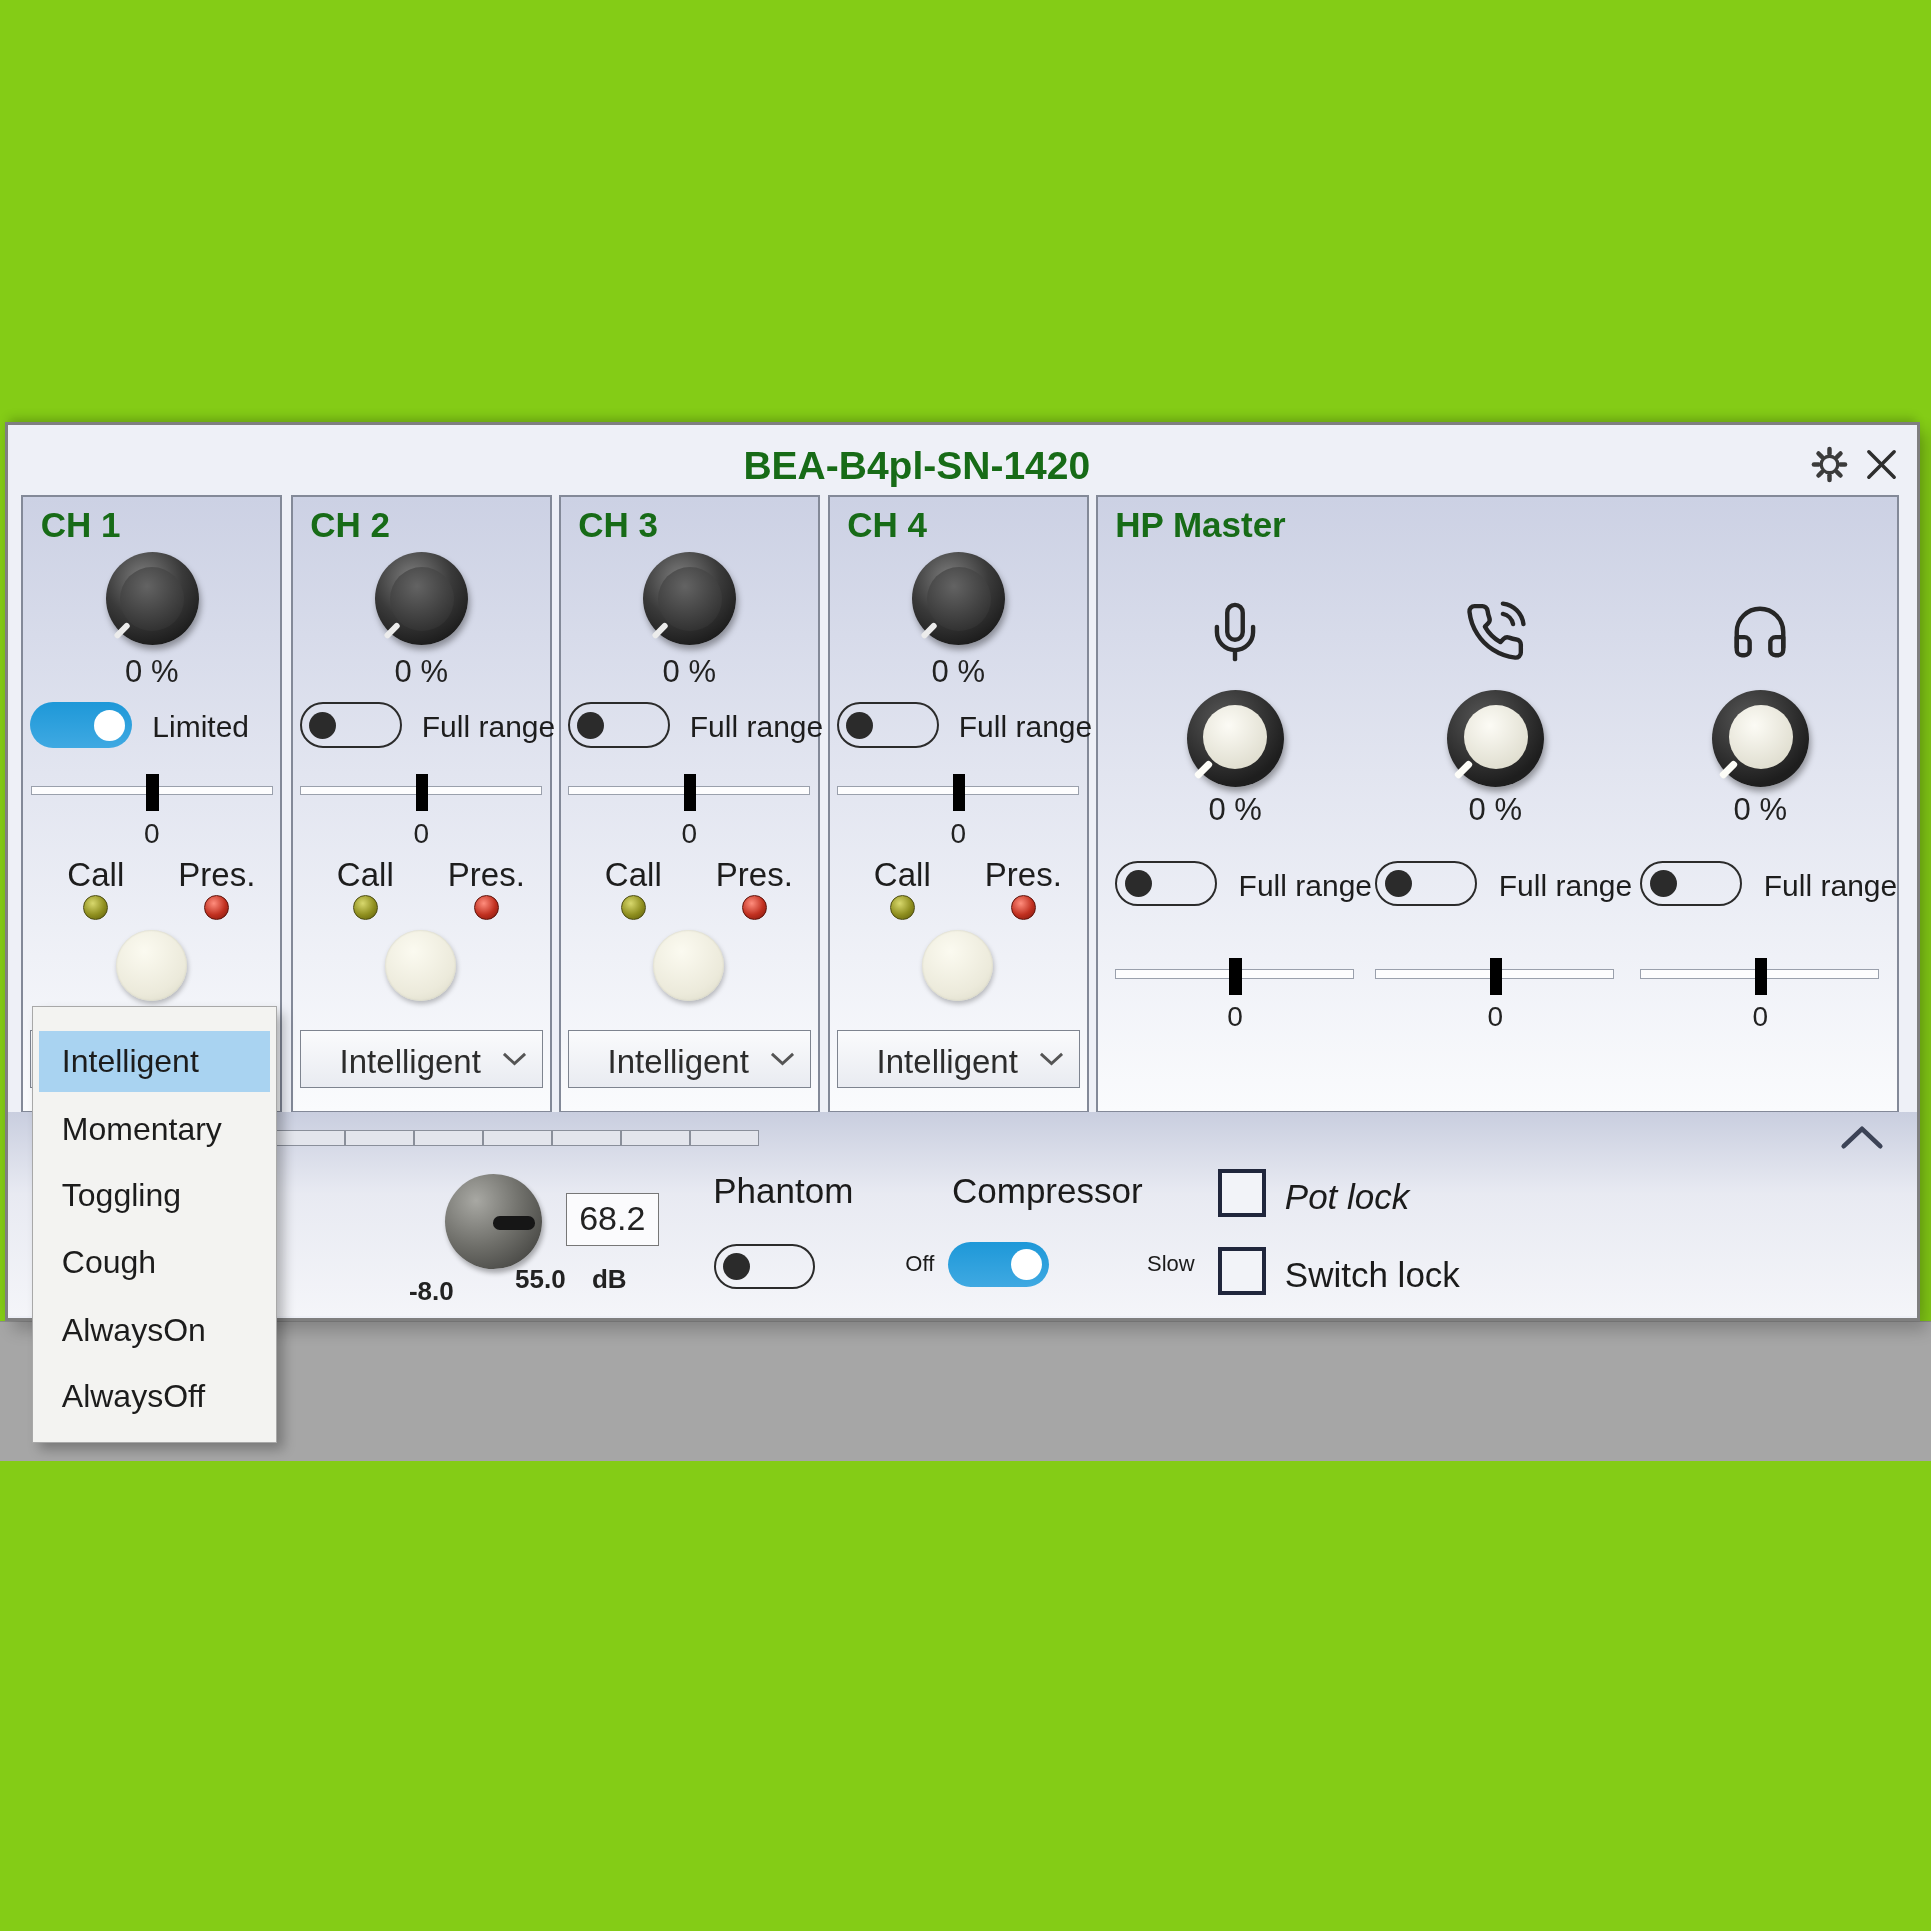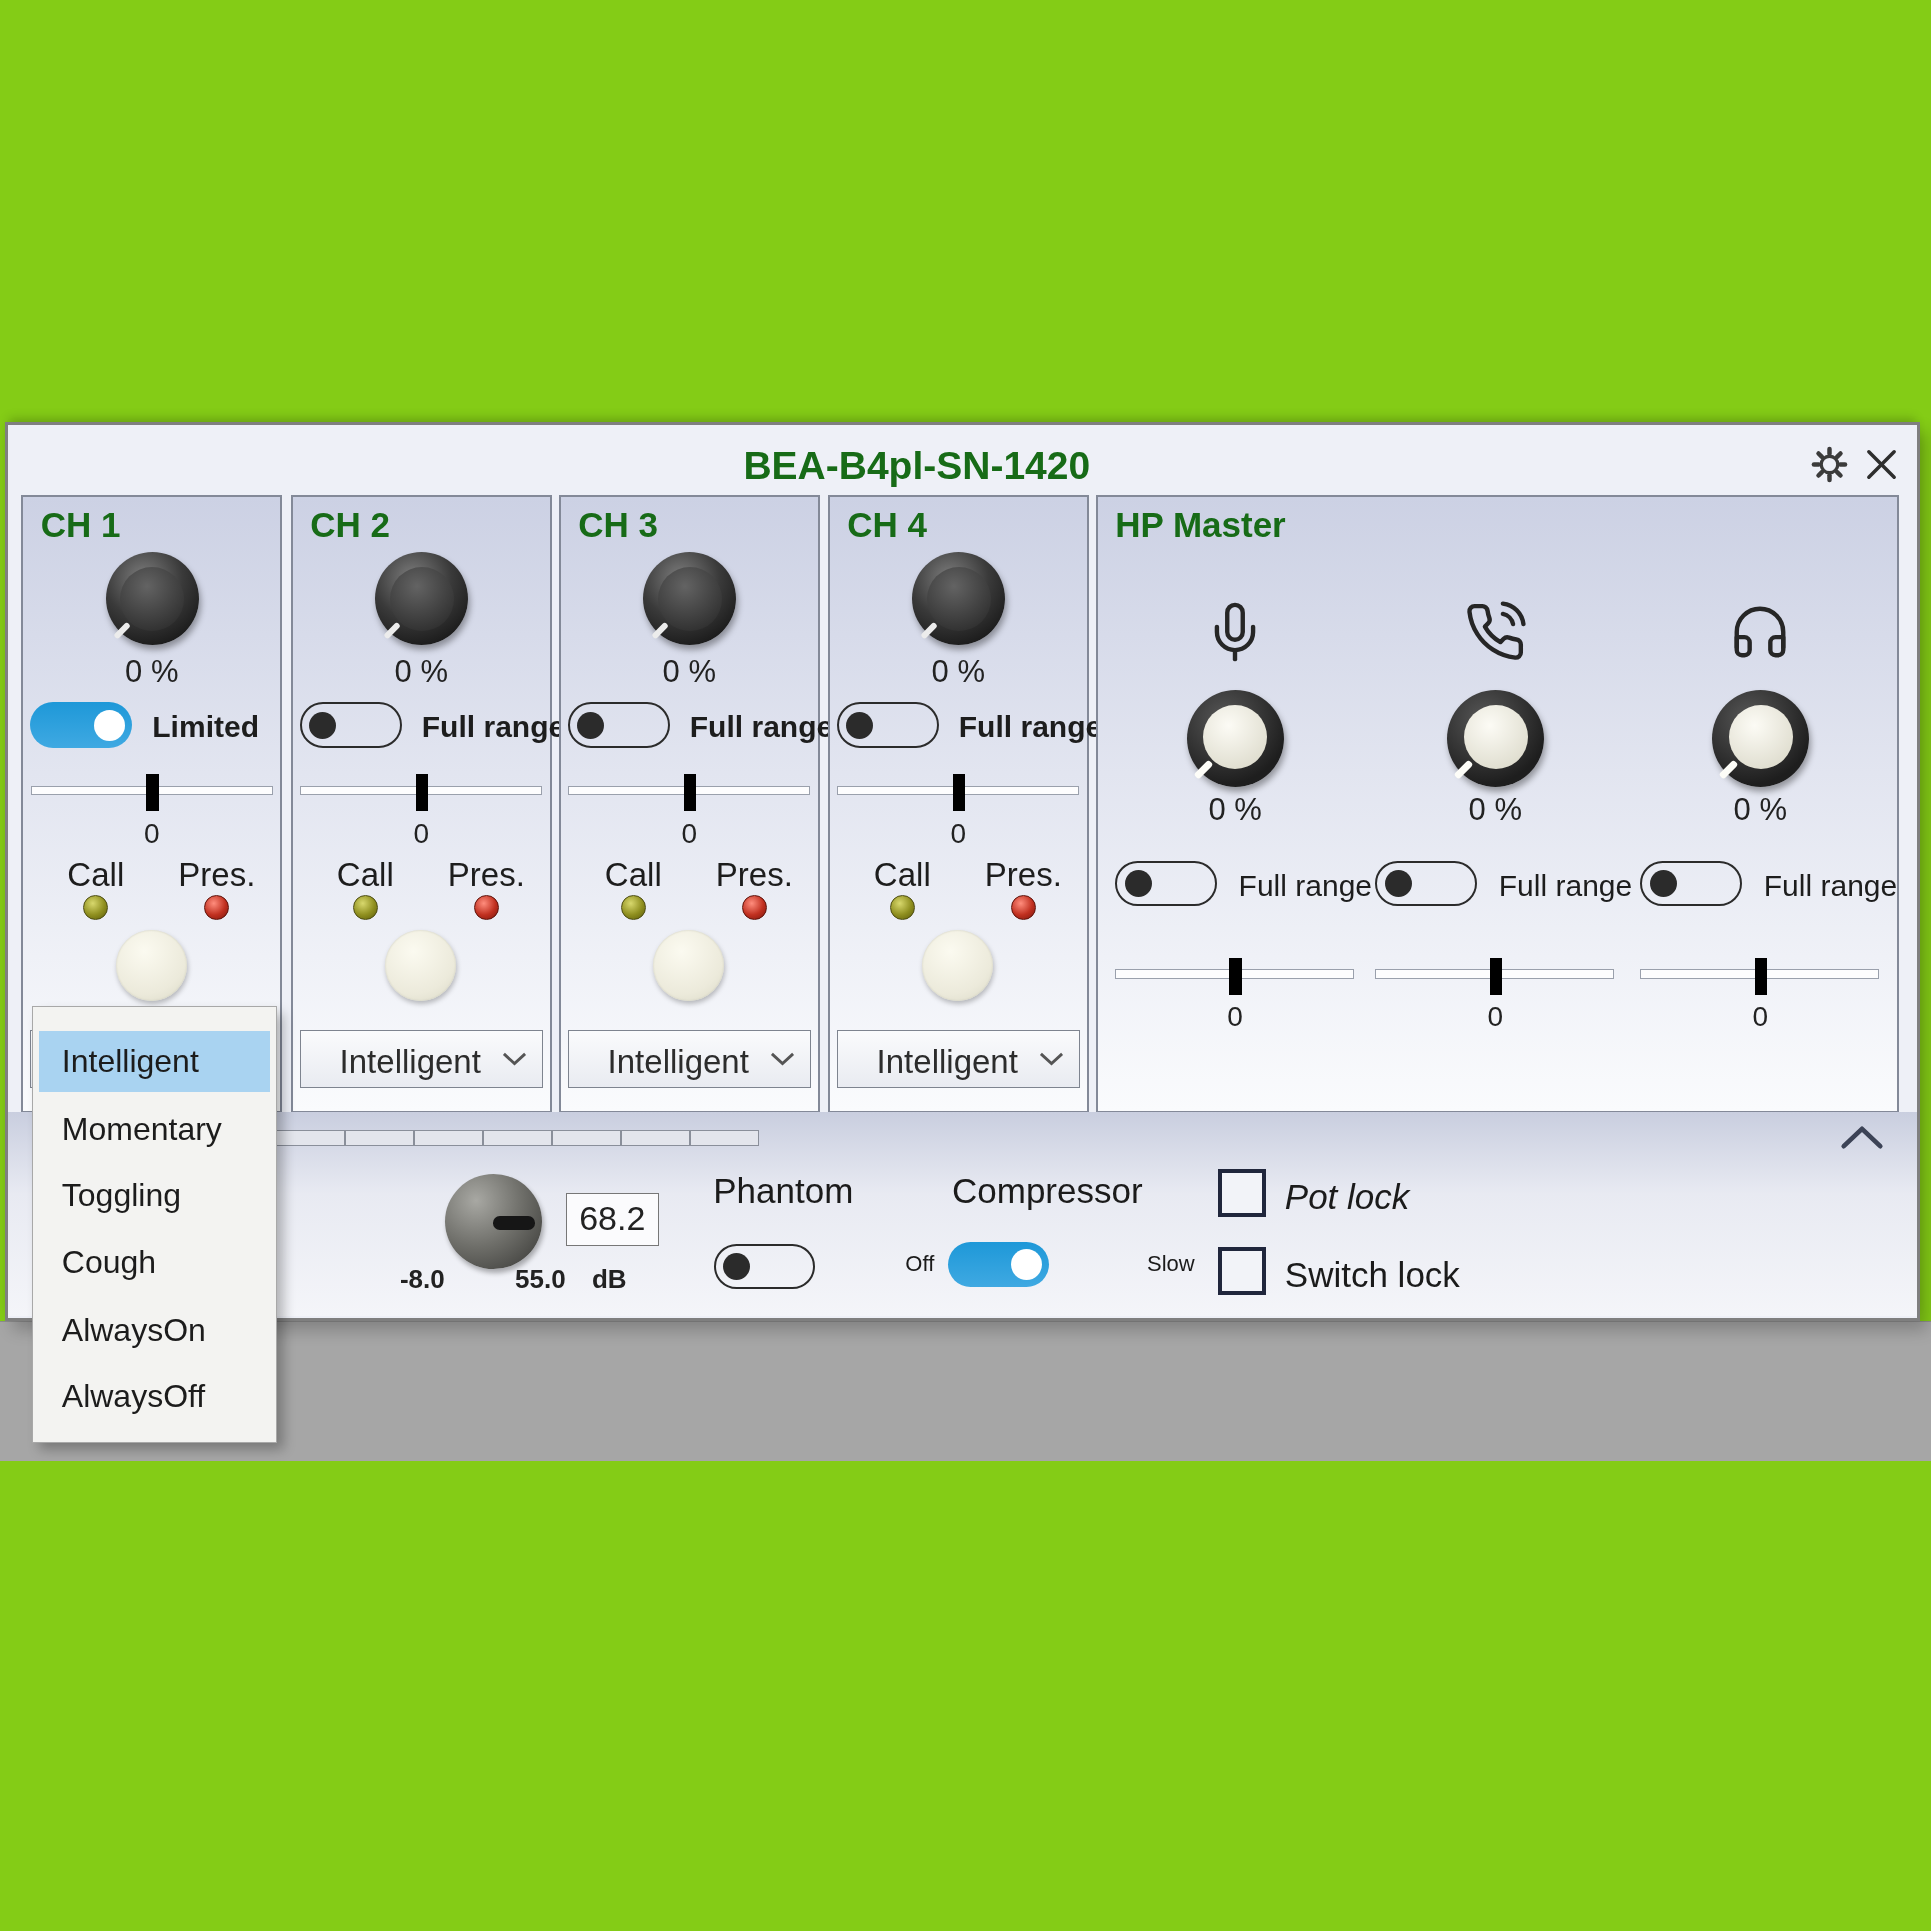--- a/index.html
+++ b/index.html
@@ -39,21 +39,21 @@
              background:#ececec;transform:rotate(45deg);}
 
   .knob-val{position:absolute;left:0;width:100%;top:157px;text-align:center;font-size:31px;color:#222;}
 
   .toggle{position:absolute;width:102px;height:46px;box-sizing:border-box;border:2.9px solid #2b2b2b;
           border-radius:25px;background:transparent;}
   .toggle .dot{position:absolute;left:7.7px;top:50%;margin-top:-13.5px;width:27px;height:27px;border-radius:50%;background:#2b2b2b;}
   .toggle.on{border:none;background:linear-gradient(180deg,#1e98d8,#3fa9e2);}
   .toggle.on .dot{left:auto;right:6.8px;margin-top:-15.4px;width:31px;height:31px;background:#ffffff;}
   .strip .toggle{left:6.8px;top:205px;}
-  .toggle-label{position:absolute;left:129px;top:213px;font-size:30px;color:#1d1d1d;white-space:nowrap;font-weight:bold;}
+  .toggle-label{position:absolute;left:129px;top:213px;font-size:30px;color:#1d1d1d;white-space:nowrap;}
 
   .fader{position:absolute;left:7.7px;right:7.7px;top:289px;height:8.7px;box-sizing:border-box;
          border:1.9px solid #9aa0ac;background:#fdfdfe;}
   .fader-handle{position:absolute;left:50%;margin-left:-5.8px;top:277px;width:12.6px;height:37px;background:#000;}
   .fader-val{position:absolute;left:0;width:100%;top:321px;text-align:center;font-size:28px;color:#222;}
 
   .led-label{position:absolute;top:359px;width:97px;text-align:center;font-size:33px;color:#1d1d1d;}
   .call-label{left:24px;} .pres-label{left:145px;}
   .led{position:absolute;top:398px;width:25px;height:25px;border-radius:50%;box-sizing:border-box;}
   .led.call{left:60px;background:radial-gradient(circle at 38% 32%,#d8d86d,#8f8f1f 55%,#5a5a08);border:1.9px solid #4c4c12;}
@@ -94,21 +94,21 @@
   .meter{position:absolute;left:268px;top:18.3px;width:483px;height:15.4px;box-sizing:border-box;
          border:1.9px solid #8a8f9a;
          background:repeating-linear-gradient(90deg,#e3e5ec 0 67px,#8a8f9a 67px 69px);}
   .expander-chev{position:absolute;left:1831px;top:11.6px;width:46px;height:27px;cursor:pointer;}
 
   .knob-gain{position:absolute;left:437px;top:62px;width:97px;height:95px;border-radius:50%;
              background:radial-gradient(circle at 32% 28%,#a8a8a3,#6f6f6a 48%,#3e3e3b 92%);
              box-shadow:1.9px 3.9px 5.8px rgba(0,0,0,.3);}
   .knob-gain::after{content:"";position:absolute;right:6.8px;top:42px;width:42px;height:13.5px;border-radius:6.8px;background:#161616;}
   .gain-min,.gain-max,.gain-unit{position:absolute;top:152px;width:97px;text-align:center;font-size:26px;font-weight:bold;color:#222;}
-  .gain-min{left:366px;} .gain-max{left:484px;} .gain-unit{left:553px;}
+  .gain-min{left:375px;margin-top:12px;} .gain-max{left:484px;} .gain-unit{left:553px;}
   .gain-box{position:absolute;left:558px;top:81px;width:93px;height:53px;box-sizing:border-box;border:1.9px solid #777;
             background:#fbfbfd;text-align:center;line-height:49px;font-size:34px;color:#222;}
 
   .sec-label{position:absolute;top:59px;font-size:35px;color:#1b1b1b;text-align:center;}
   .phantom-label{left:679px;width:193px;}
   .comp-label{left:919px;width:241px;}
   .state-label{position:absolute;top:139px;font-size:22px;color:#1b1b1b;text-align:center;padding-left:47px;}
   .phantom-state{left:807px;width:116px;}
   .comp-state{left:1058px;width:116px;}
   .bottom-area .toggle{width:101px;height:45px;}

